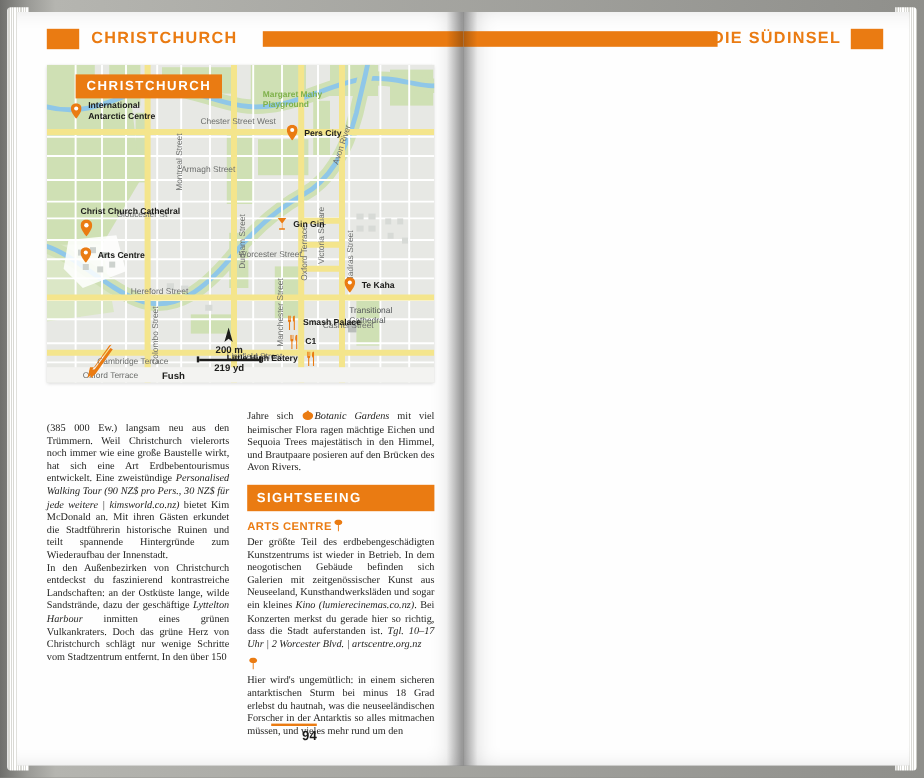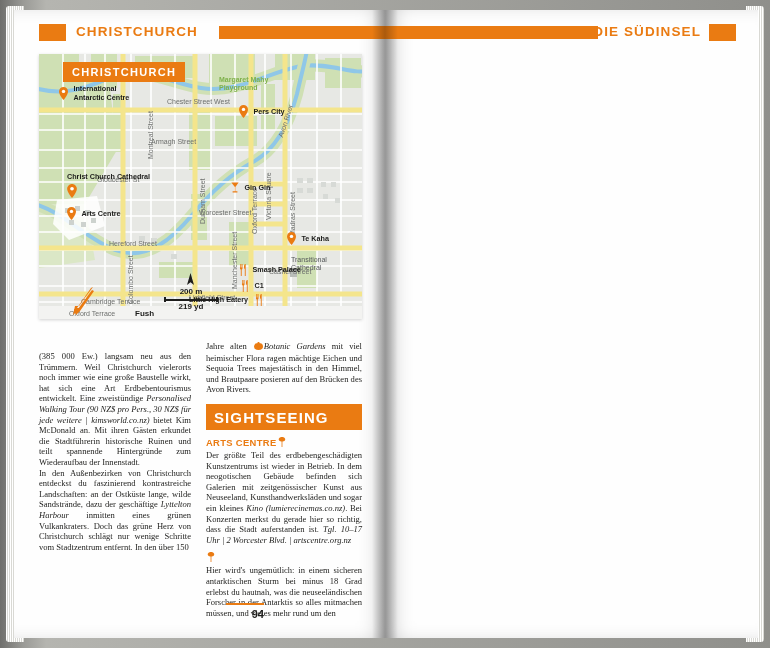--- a/index.html
+++ b/index.html
@@ -119,21 +119,21 @@
   .col p { margin: 0; text-align: justify; }
   .col i, .col em { font-style: italic; }
 
   #l-col1 { left: 25px;  top: 313px; width: 152px; margin-top: 28px; }
   #l-col2 { left: 192px; top: 331px; width: 156px; }
 
   
   .sec-banner {
     background: #ea7b12; color: #fff;
     font-family: "Liberation Sans", sans-serif;
-    font-weight: 700; font-size: 15px; line-height: 1;
+    font-weight: 700; font-size: 11px; line-height: 1;
     letter-spacing: 1.1px;
     padding: 6px 8px 5px;
     margin: 9px 0 4px;
     text-align: left;
   }
   .poi-head {
     color: #ea7b12;
     font-family: "Liberation Sans", sans-serif;
     font-weight: 700; font-size: 9.4px; line-height: 11px;
     letter-spacing: .35px;
@@ -397,21 +397,21 @@
         <span class="fush-txt">Fush</span>
       </div>
     </div>
 
     <div class="col" id="l-col1">
       <p><span>(385 000 Ew.) langsam neu aus den Trümmern. Weil Christchurch vielerorts noch immer wie eine große Baustelle wirkt, hat sich eine Art Erdbebentourismus entwickelt. Eine zweistündige </span><i>Personalised Walking Tour (90 NZ$ pro Pers., 30 NZ$ für jede weitere | kimsworld.co.nz)</i><span> bietet Kim McDonald an. Mit ihren Gästen erkundet die Stadtführerin historische Ruinen und teilt spannende Hintergründe zum Wiederaufbau der Innenstadt.</span></p>
       <p><span>In den Außenbezirken von Christchurch entdeckst du faszinierend kontrastreiche Landschaften: an der Ostküste lange, wilde Sandstrände, dazu der geschäftige </span><i>Lyttelton Harbour</i><span> inmitten eines grünen Vulkankraters. Doch das grüne Herz von Christchurch schlägt nur wenige Schritte vom Stadtzentrum entfernt. In den über 150</span></p>
     </div>
 
     <div class="col" id="l-col2">
-      <p><span>Jahre alten </span><span class="icon-inline"><svg width="9" height="8" viewBox="0 0 9 8">
+      <p><span>Jahre sich </span><span class="icon-inline"><svg width="9" height="8" viewBox="0 0 9 8">
               <ellipse cx="4.5" cy="4.5" rx="4.5" ry="3.4" fill="#ea7b12"></ellipse>
               <rect x="3.6" y="0" width="1.8" height="3" fill="#ea7b12"></rect>
             </svg></span><i>Botanic Gardens</i><span> mit viel heimischer Flora ragen mächtige Eichen und Sequoia Trees majestätisch in den Himmel, und Brautpaare posieren auf den Brücken des Avon Rivers.</span></p>
 
       <div class="sec-banner">SIGHTSEEING</div>
 
       <div class="poi-head"><span>ARTS CENTRE</span><span class="icon-inline"><svg width="8" height="10" viewBox="0 0 8 10">
               <path d="M4 0C2 0 0 1.6 1 3.2c.6 1 2.2 1.4 2.6 1.4V10h.8V4.6C4.8 4.6 6.4 4.2 7 3.2 8 1.6 6 0 4 0z" fill="#ea7b12"></path>
             </svg></span></div>
       <p><span>Der größte Teil des erdbebengeschädigten Kunstzentrums ist wieder in Betrieb. In dem neogotischen Gebäude befinden sich Galerien mit zeitgenössischer Kunst aus Neuseeland, Kunsthandwerksläden und sogar ein kleines </span><i>Kino (lumierecinemas.co.nz)</i><span>. Bei Konzerten merkst du gerade hier so richtig, dass die Stadt auferstanden ist. </span><i>Tgl. 10–17 Uhr | 2 Worcester Blvd. | artscentre.org.nz</i></p>

